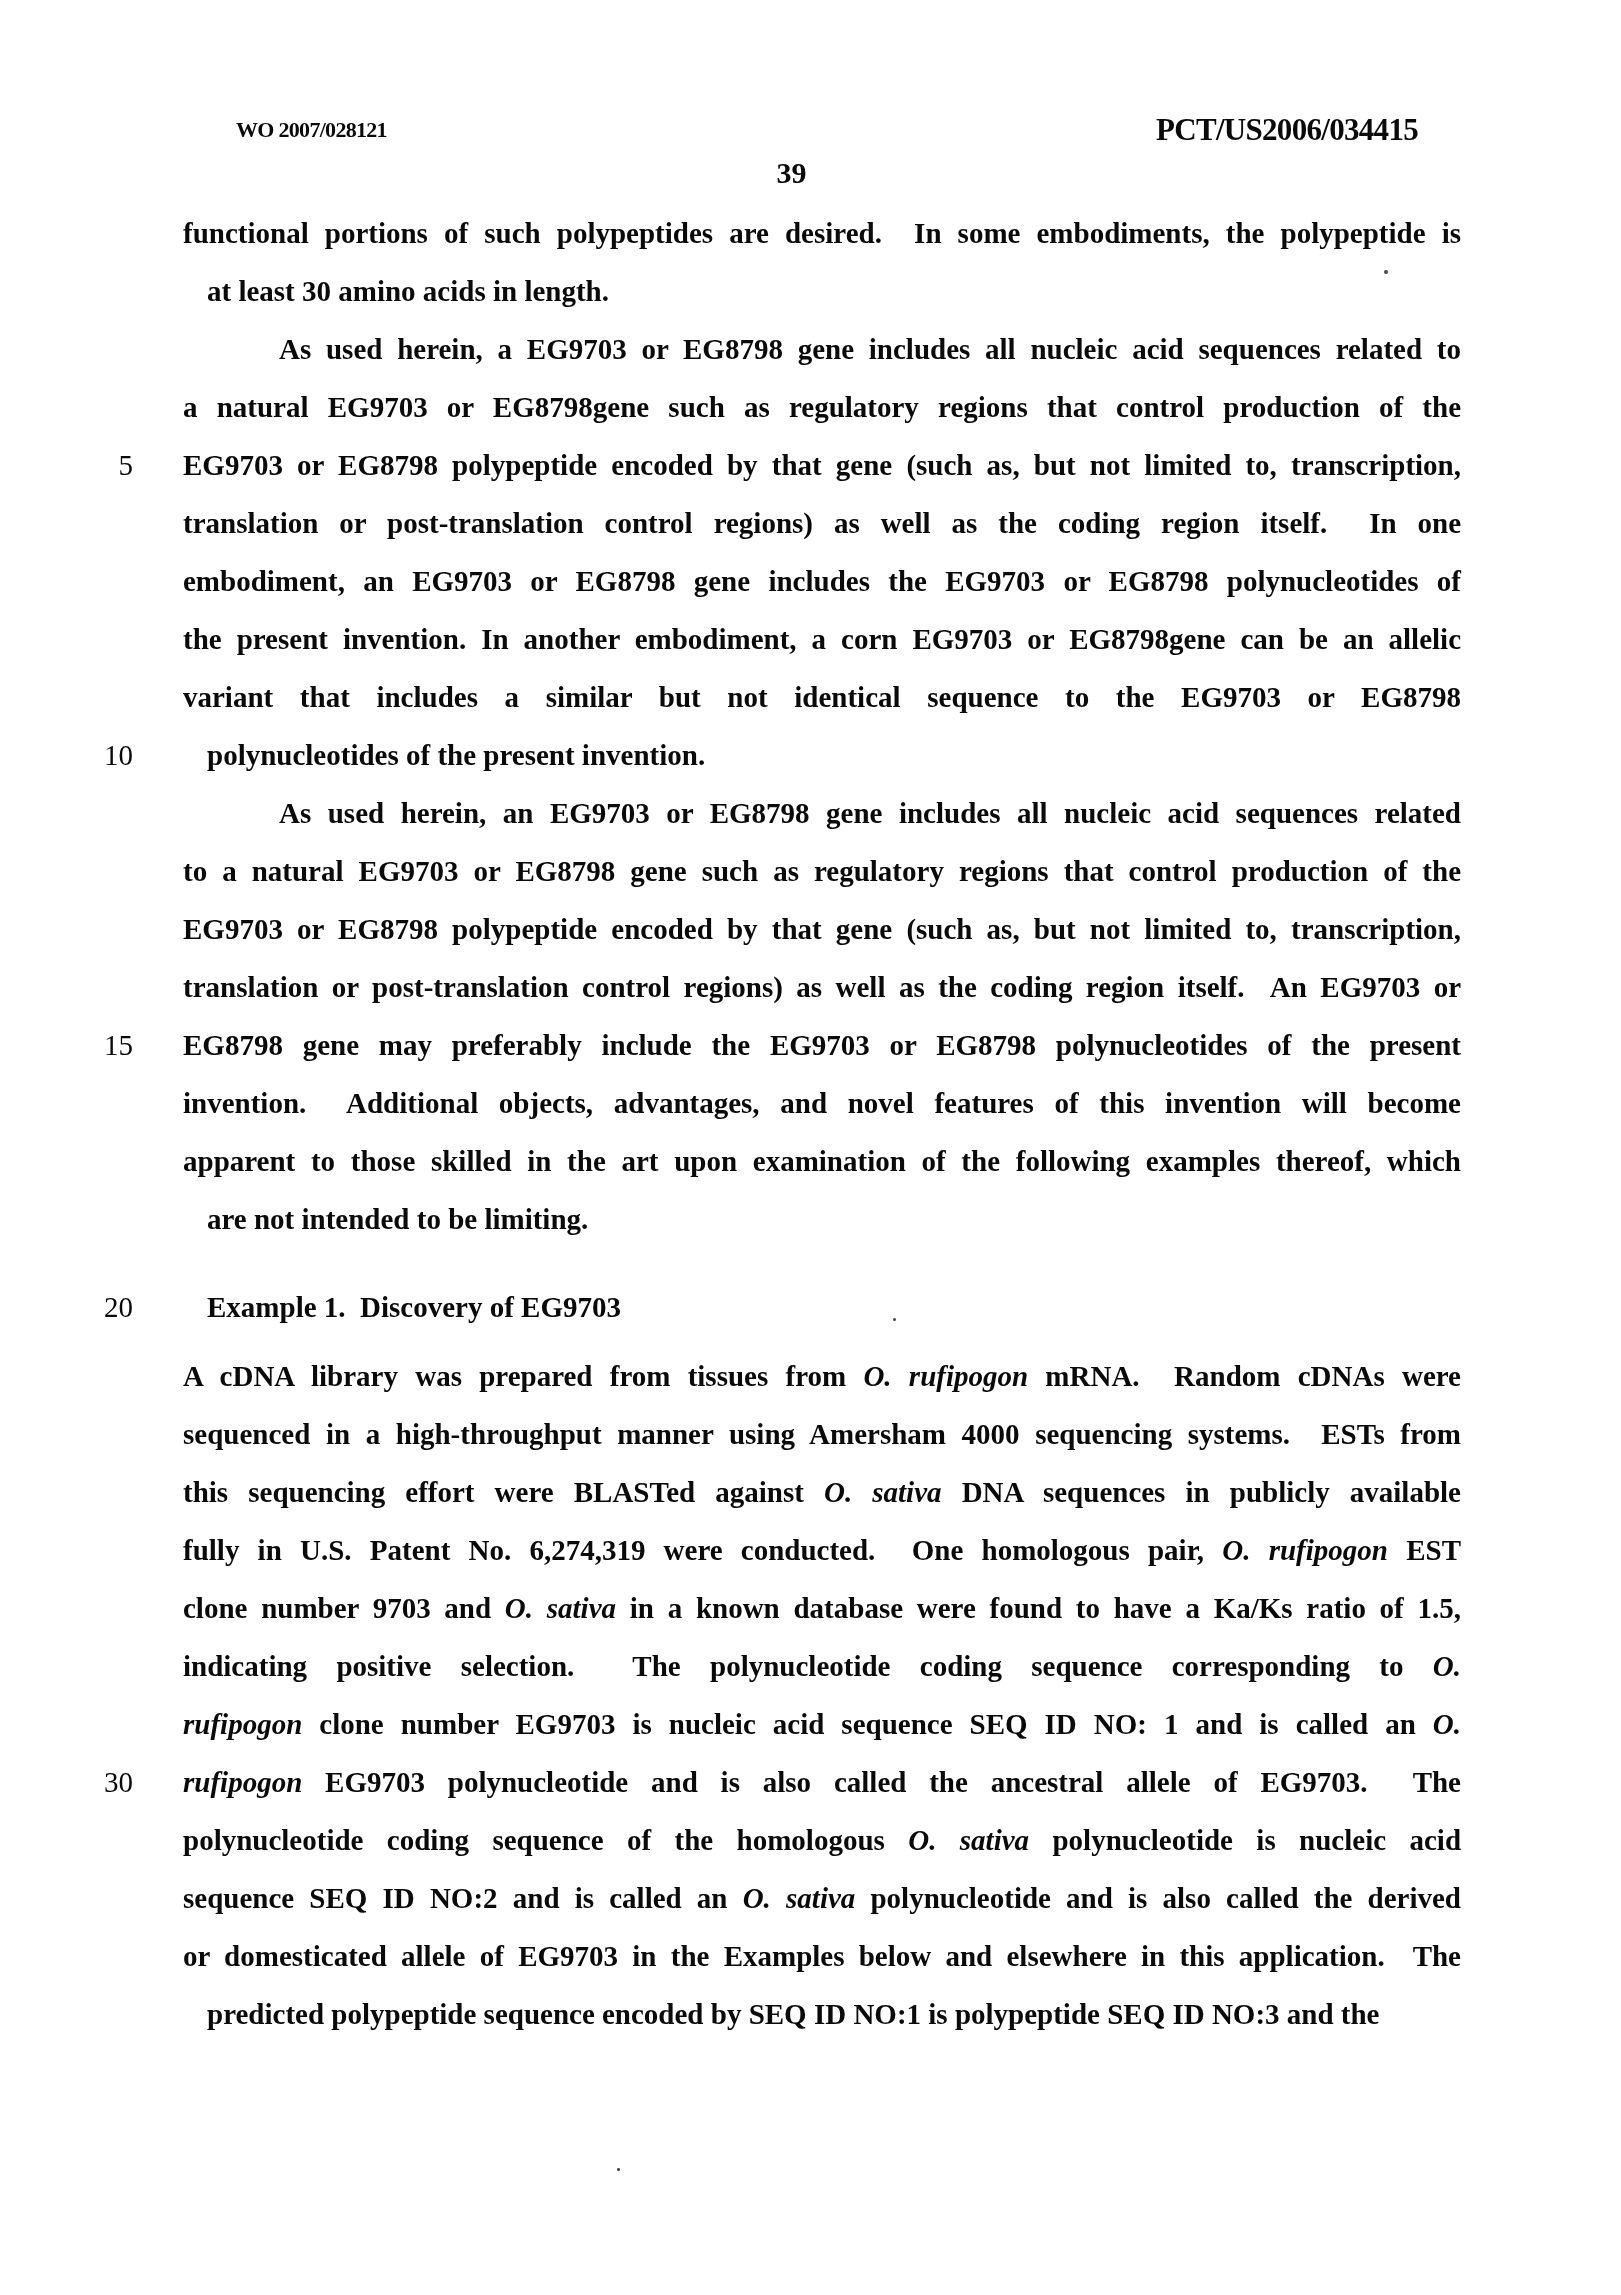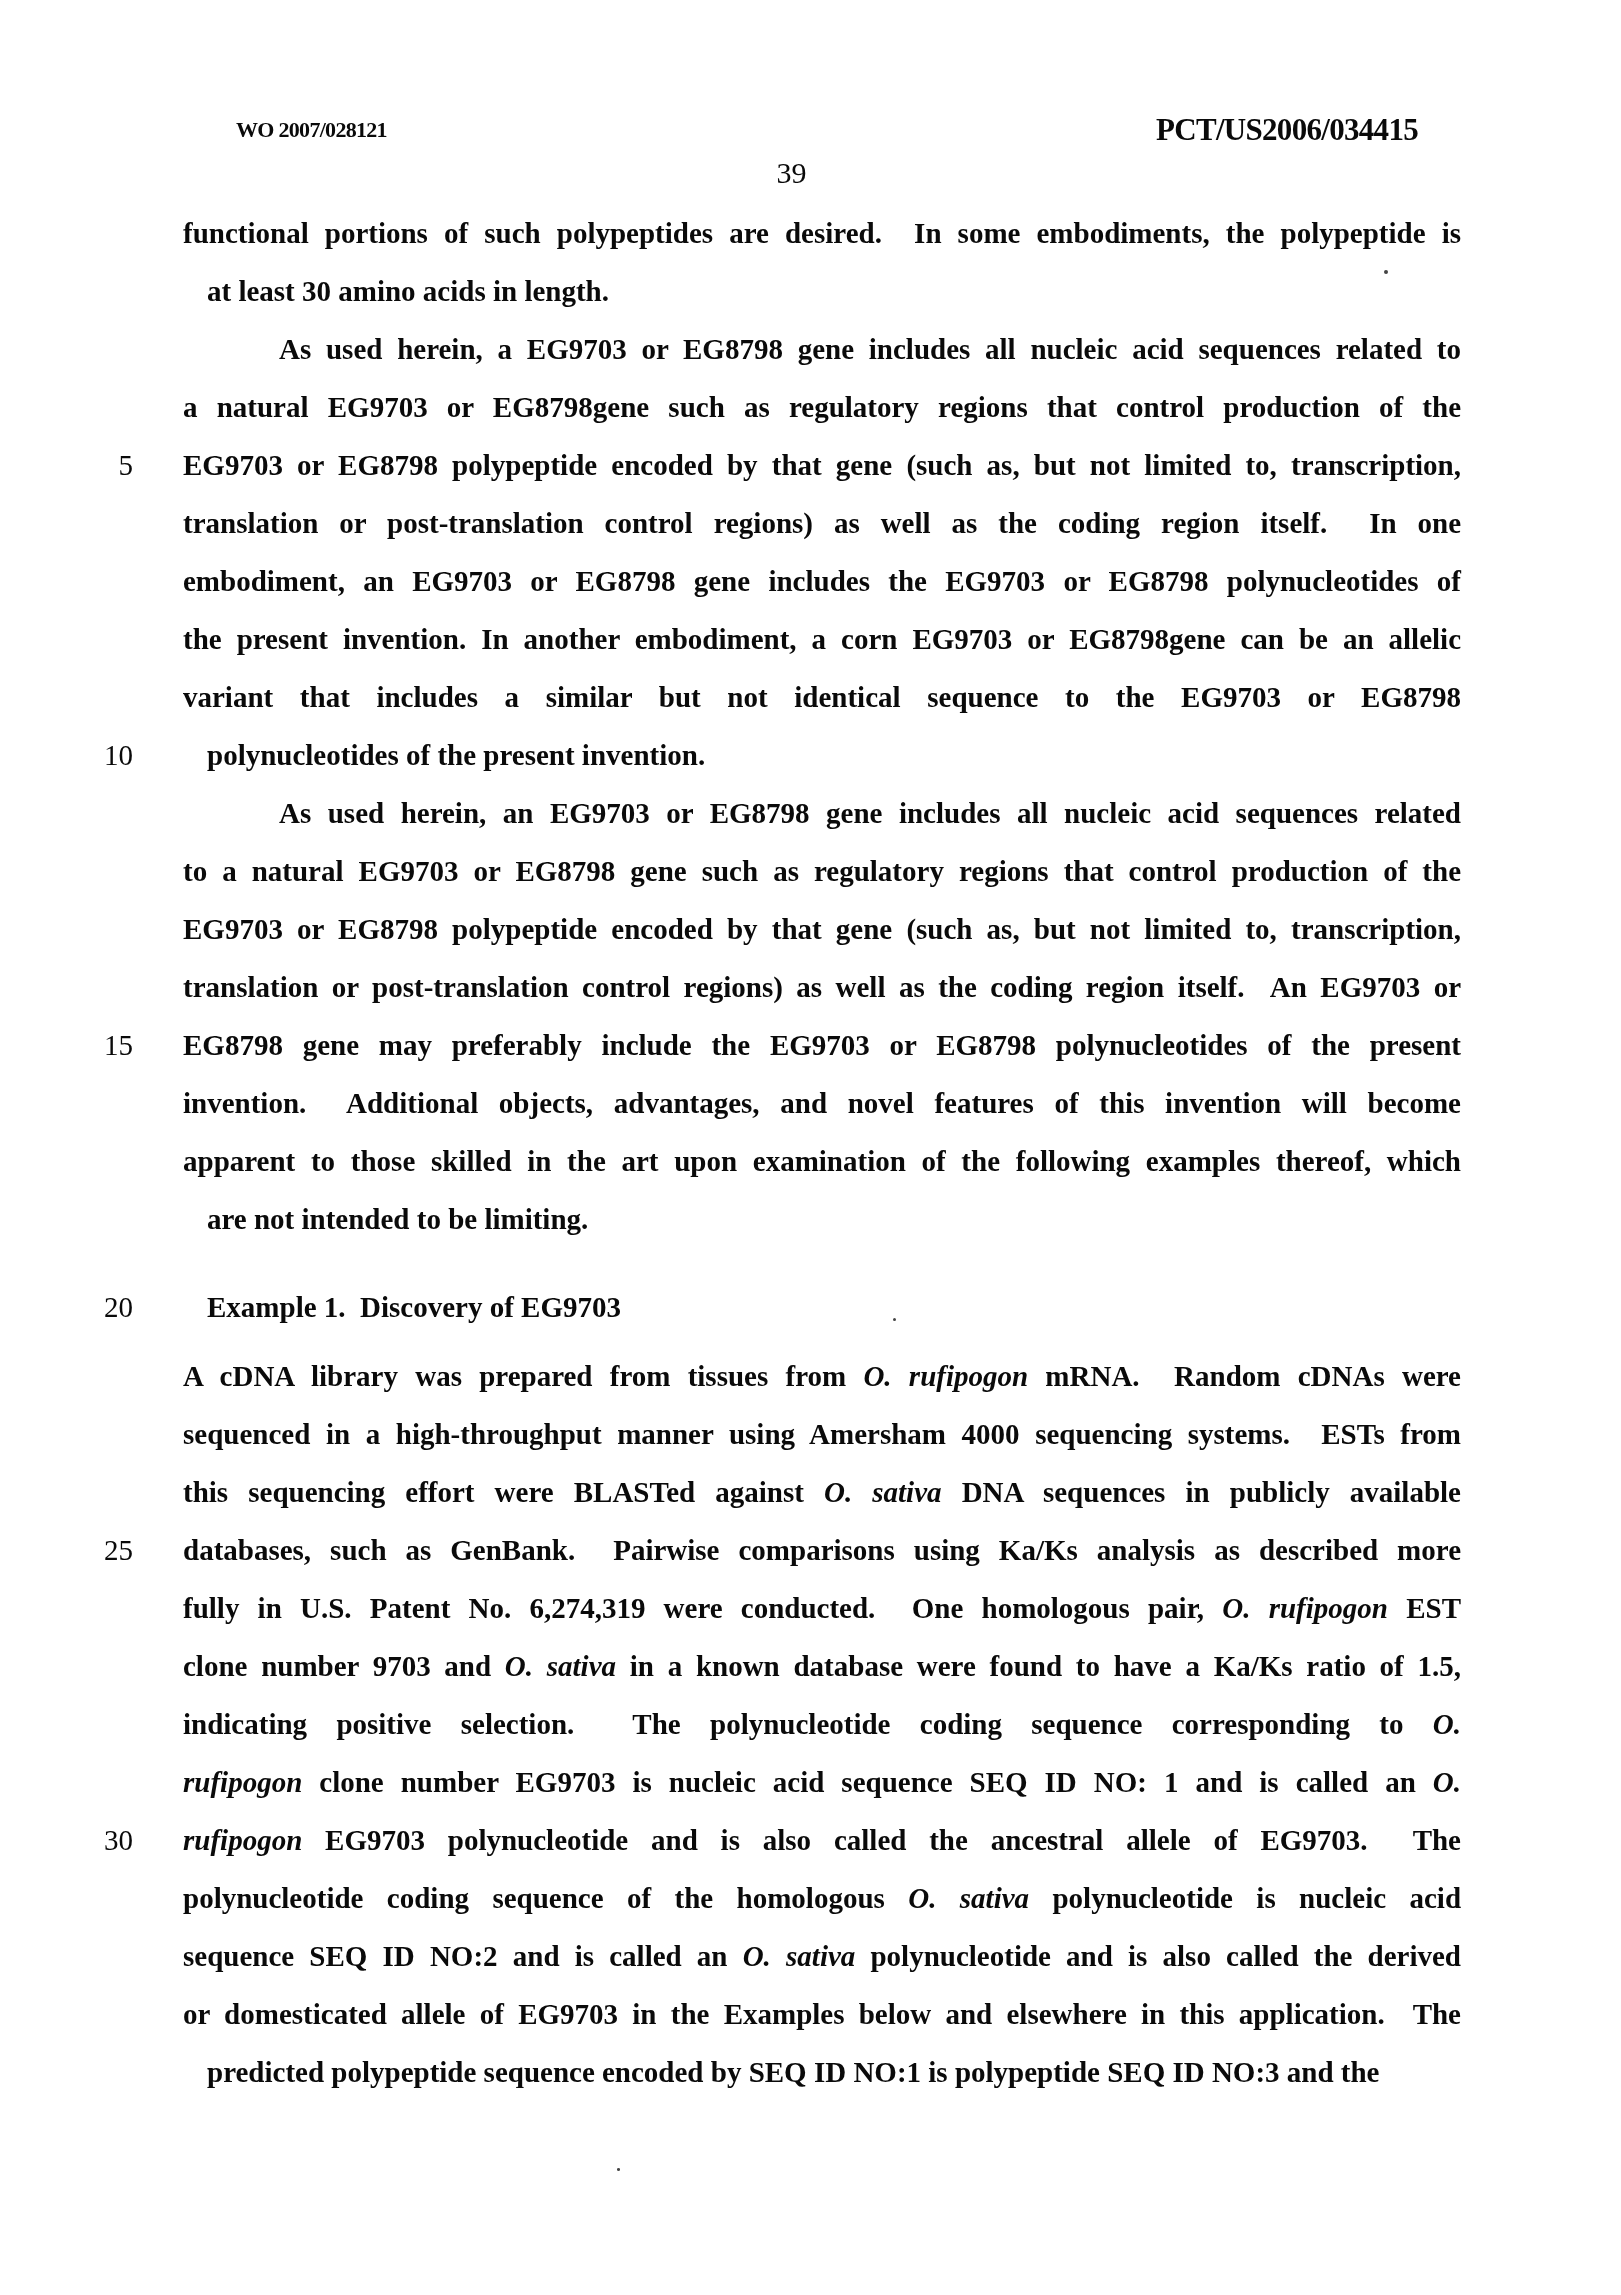--- a/index.html
+++ b/index.html
@@ -29,20 +29,21 @@
     font-size: 31px; font-weight: 700;
     letter-spacing: -0.7px;
     white-space: nowrap;
   }
   .page-number {
     position: absolute;
     left: 0; right: 39px; top: 153px;
     height: 39px; line-height: 39px;
     text-align: center;
     font-size: 30px;
+    font-weight: bold;
   }
 
   .body-lines {
     position: absolute;
     left: 183px; top: 204px;
     width: 1278px;
   }
   .line {
     position: relative;
     height: 58px;
@@ -173,24 +174,20 @@
       </div>
       <div class="line">
         <span class="linenum"></span>
         <span class="linetext"><span>sequenced in a high-throughput manner using Amersham 4000 sequencing systems.&nbsp; ESTs from</span></span>
       </div>
       <div class="line">
         <span class="linenum"></span>
         <span class="linetext"><span>this sequencing effort were BLASTed against </span><span class="it">O. sativa</span><span> DNA sequences in publicly available</span></span>
       </div>
       <div class="line">
-        <span class="linenum">25</span>
-        <span class="linetext"><span>databases, such as GenBank.&nbsp; Pairwise comparisons using Ka/Ks analysis as described more</span></span>
-      </div>
-      <div class="line">
         <span class="linenum"></span>
         <span class="linetext"><span>fully in U.S. Patent No. 6,274,319 were conducted.&nbsp; One homologous pair, </span><span class="it">O. rufipogon</span><span> EST</span></span>
       </div>
       <div class="line">
         <span class="linenum"></span>
         <span class="linetext"><span>clone number 9703 and </span><span class="it">O. sativa</span><span> in a known database were found to have a Ka/Ks ratio of 1.5,</span></span>
       </div>
       <div class="line">
         <span class="linenum"></span>
         <span class="linetext"><span>indicating positive selection.&nbsp; The polynucleotide coding sequence corresponding to </span><span class="it">O.</span></span>

